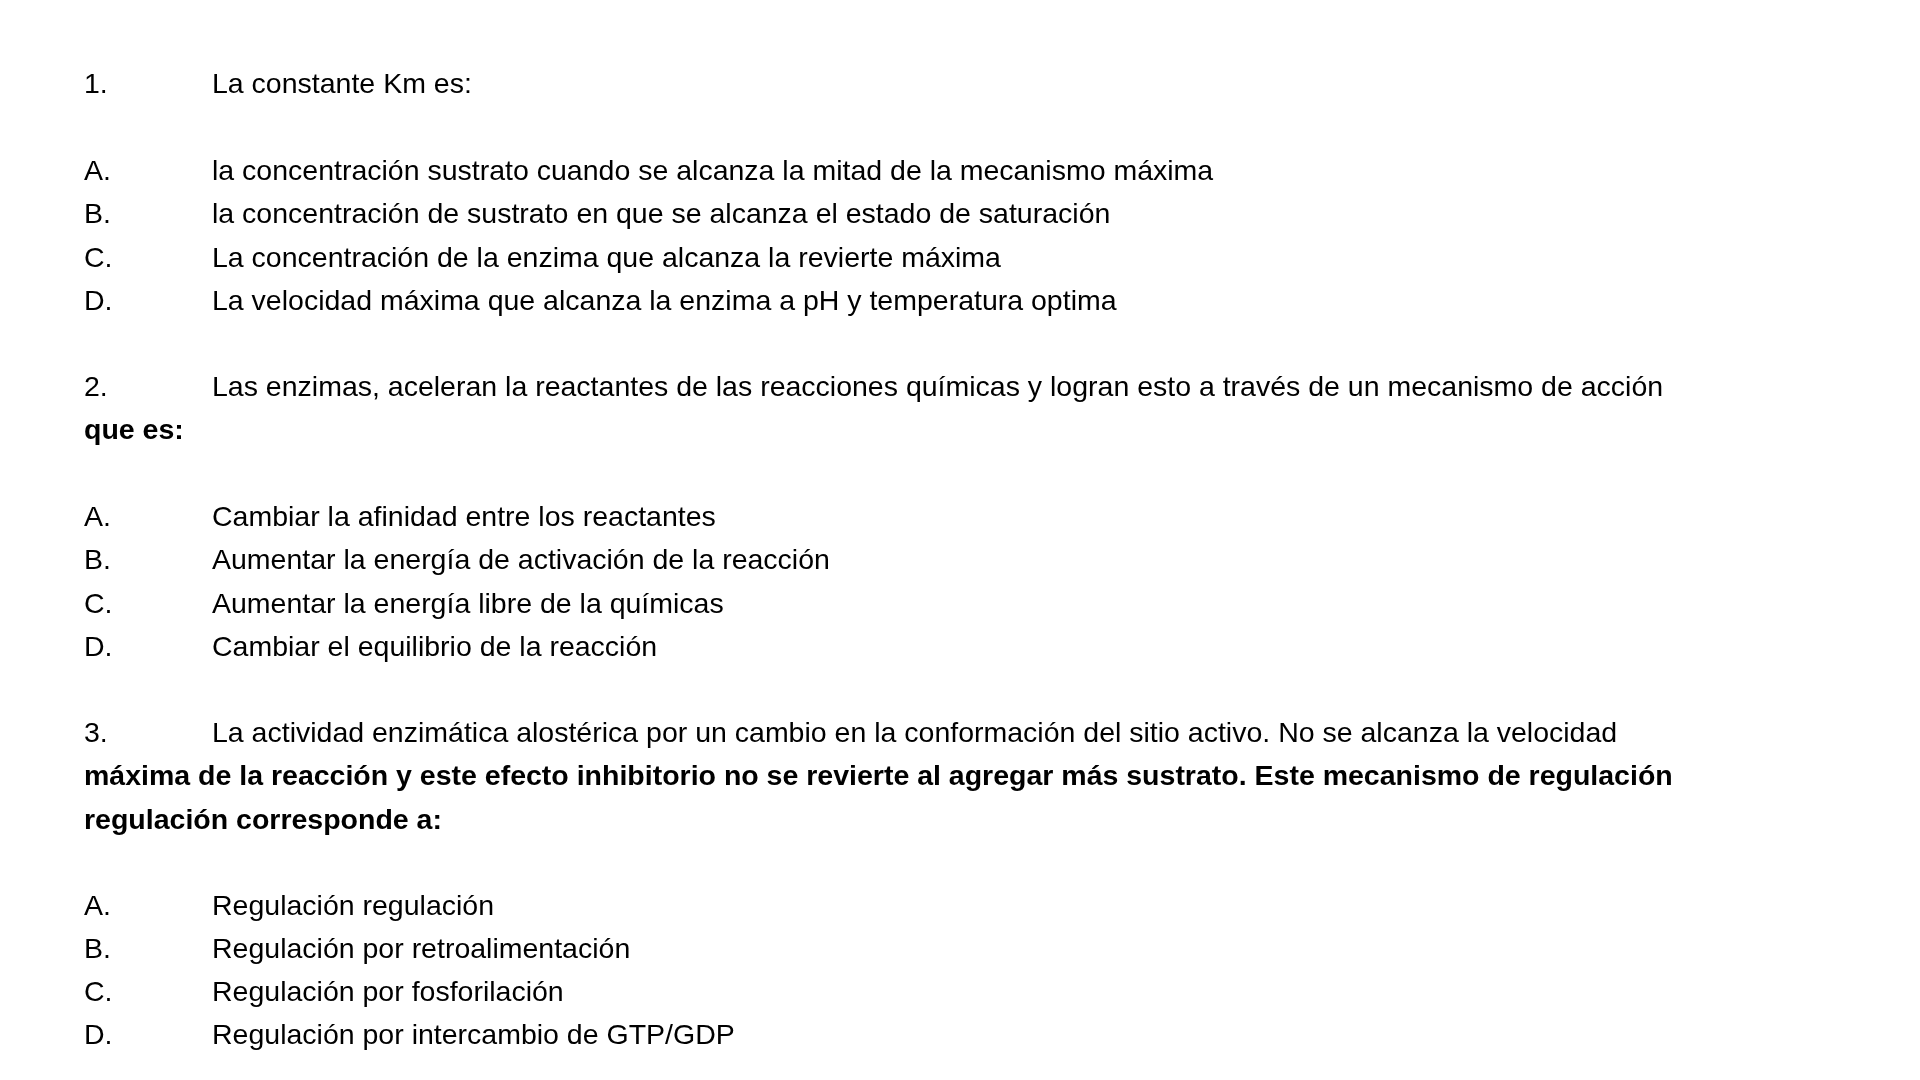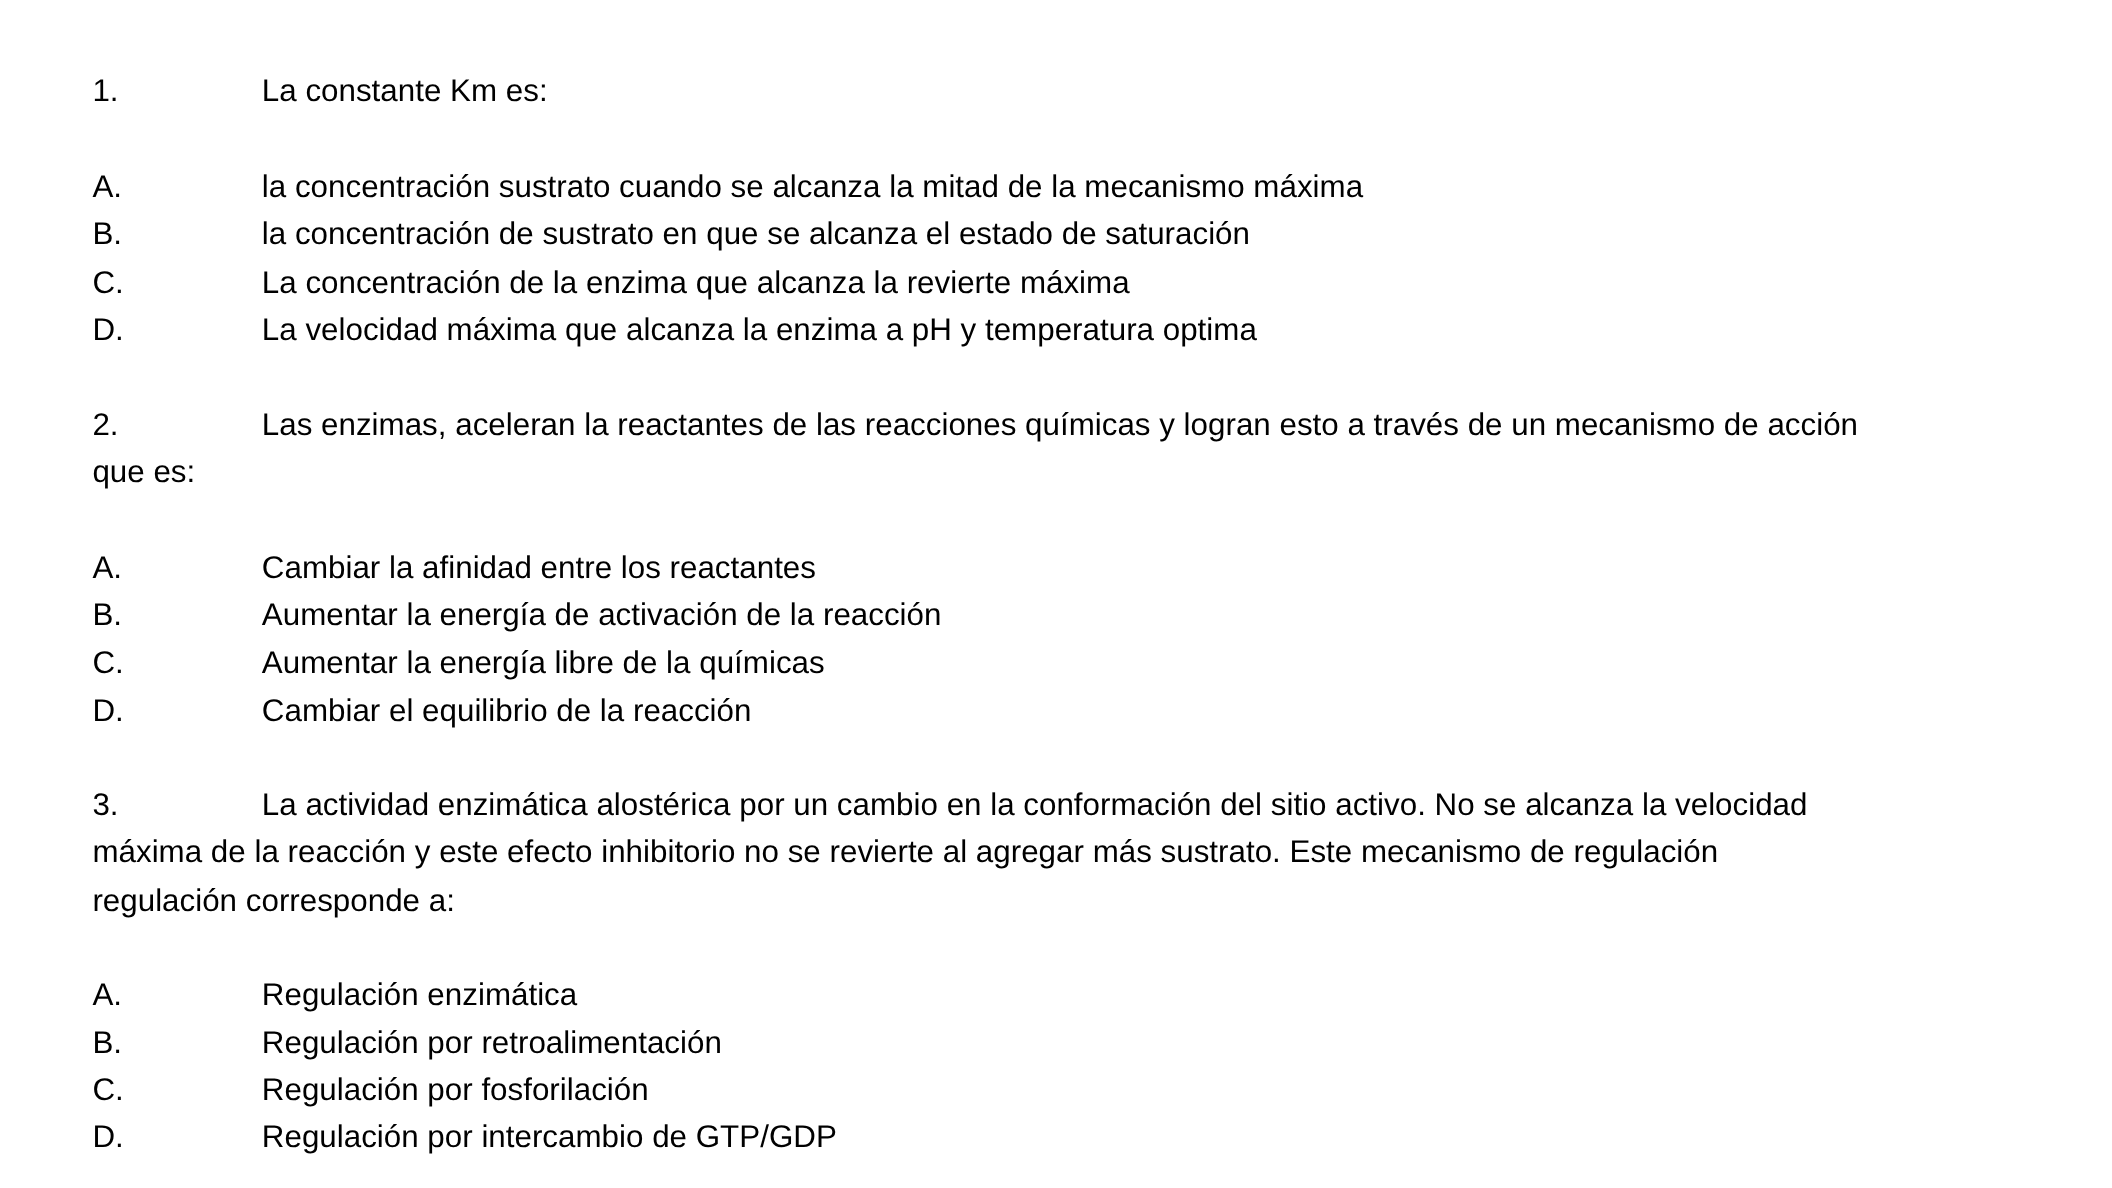--- a/index.html
+++ b/index.html
@@ -1,22 +1,22 @@
 <!DOCTYPE html>
 <html><head>
 <meta charset="utf-8">
 <style>
   html, body { margin: 0; padding: 0; background: #ffffff; }
   body { width: 1920px; height: 1080px; position: relative; overflow: hidden;
          font-family: "Liberation Sans", sans-serif; color: #000000; }
   .line { position: absolute; left: 0; height: 40px; white-space: nowrap;
           font-size: 28.5px; line-height: 40px; }
   .num { position: absolute; left: 84px; }
-  .txt { position: absolute; left: 238px; }
-  .full { position: absolute; left: 84px; }
+  .txt { position: absolute; left: 212px; }
+  .full { position: absolute; left: 84px; font-weight: bold; }
 </style>
 </head>
 <body>
 
 <div>
   <div class="line" style="top:63px">
     <span class="num">1.</span>
     <span class="txt">La constante Km es:</span>
   </div>
   <div class="line" style="top:150px">
@@ -69,21 +69,21 @@
     <span class="txt">La actividad enzimática alostérica por un cambio en la conformación del sitio activo. No se alcanza la velocidad</span>
   </div>
   <div class="line" style="top:755px">
     <span class="full">máxima de la reacción y este efecto inhibitorio no se revierte al agregar más sustrato. Este mecanismo de regulación</span>
   </div>
   <div class="line" style="top:799px">
     <span class="full">regulación corresponde a:</span>
   </div>
   <div class="line" style="top:885px">
     <span class="num">A.</span>
-    <span class="txt">Regulación enzimática</span>
+    <span class="txt">Regulación regulación</span>
   </div>
   <div class="line" style="top:928px">
     <span class="num">B.</span>
     <span class="txt">Regulación por retroalimentación</span>
   </div>
   <div class="line" style="top:971px">
     <span class="num">C.</span>
     <span class="txt">Regulación por fosforilación</span>
   </div>
   <div class="line" style="top:1014px">

